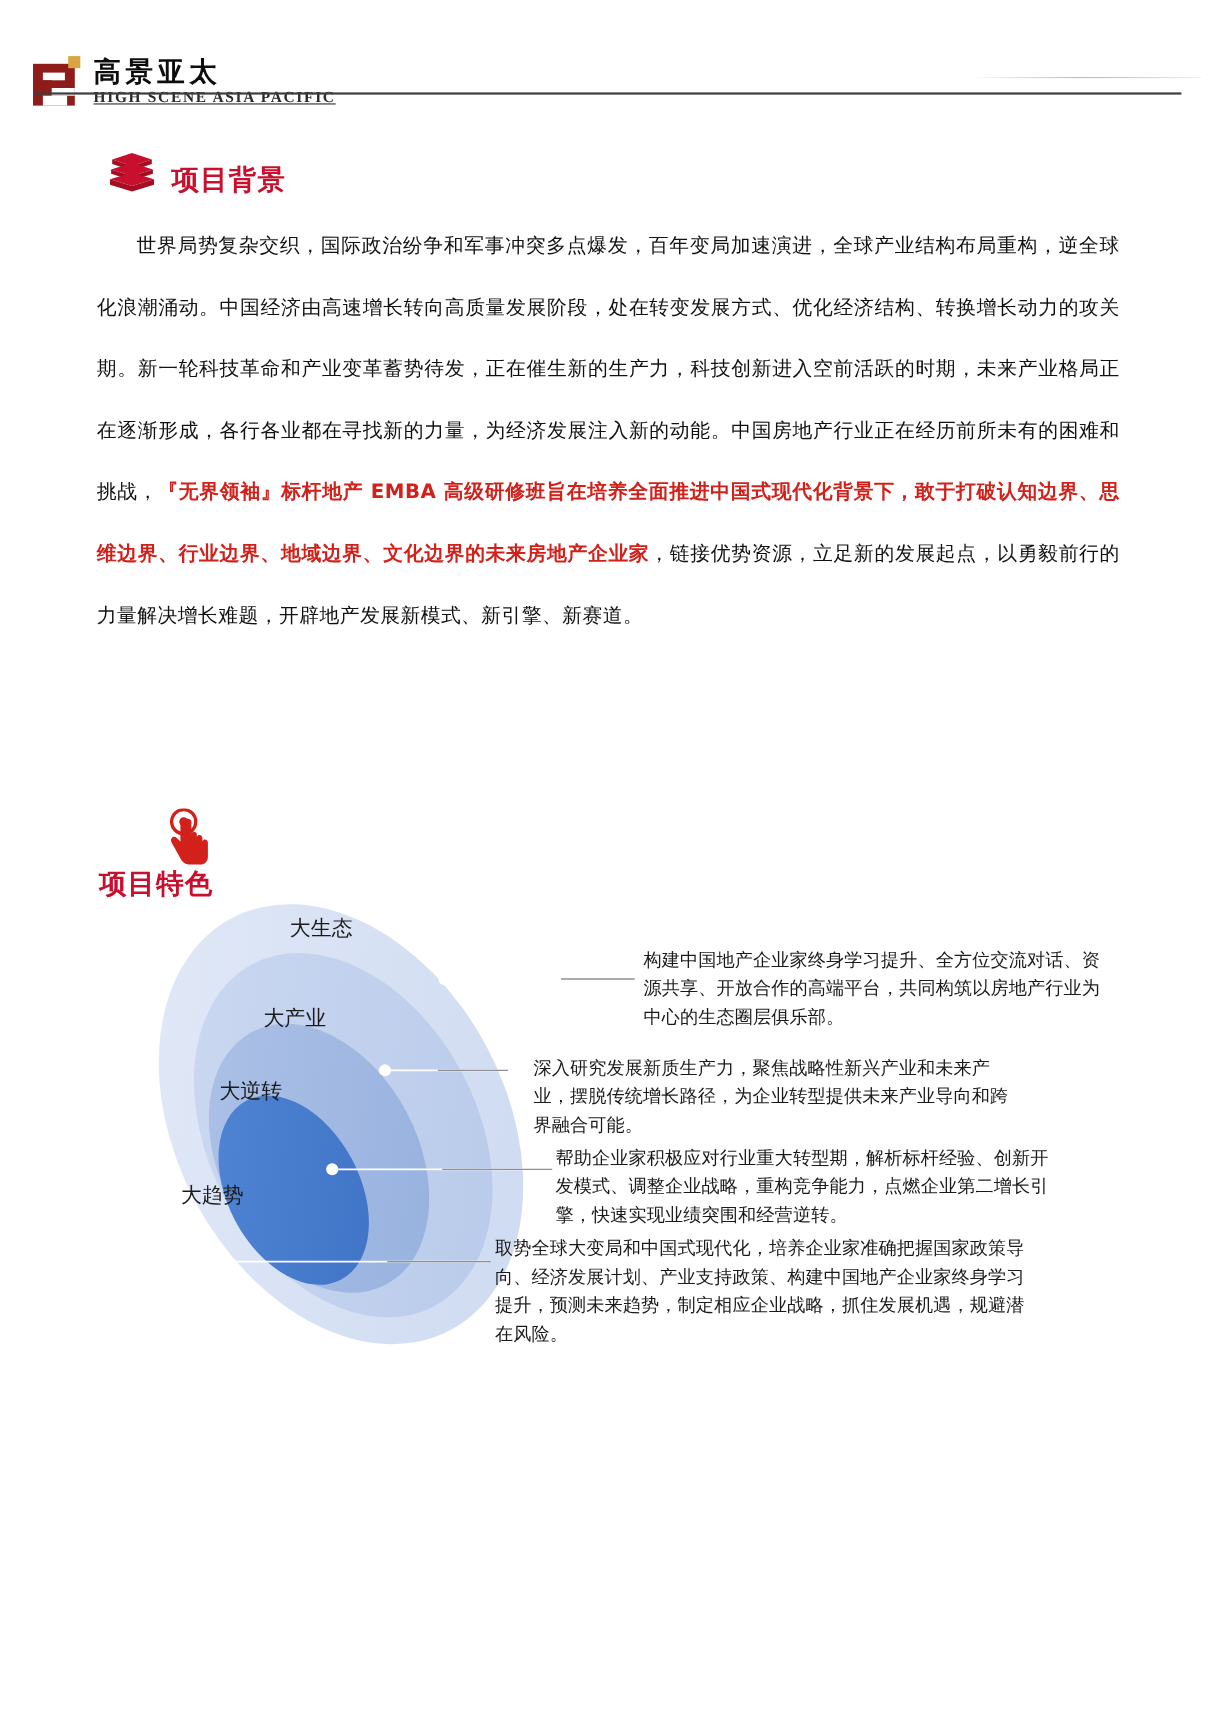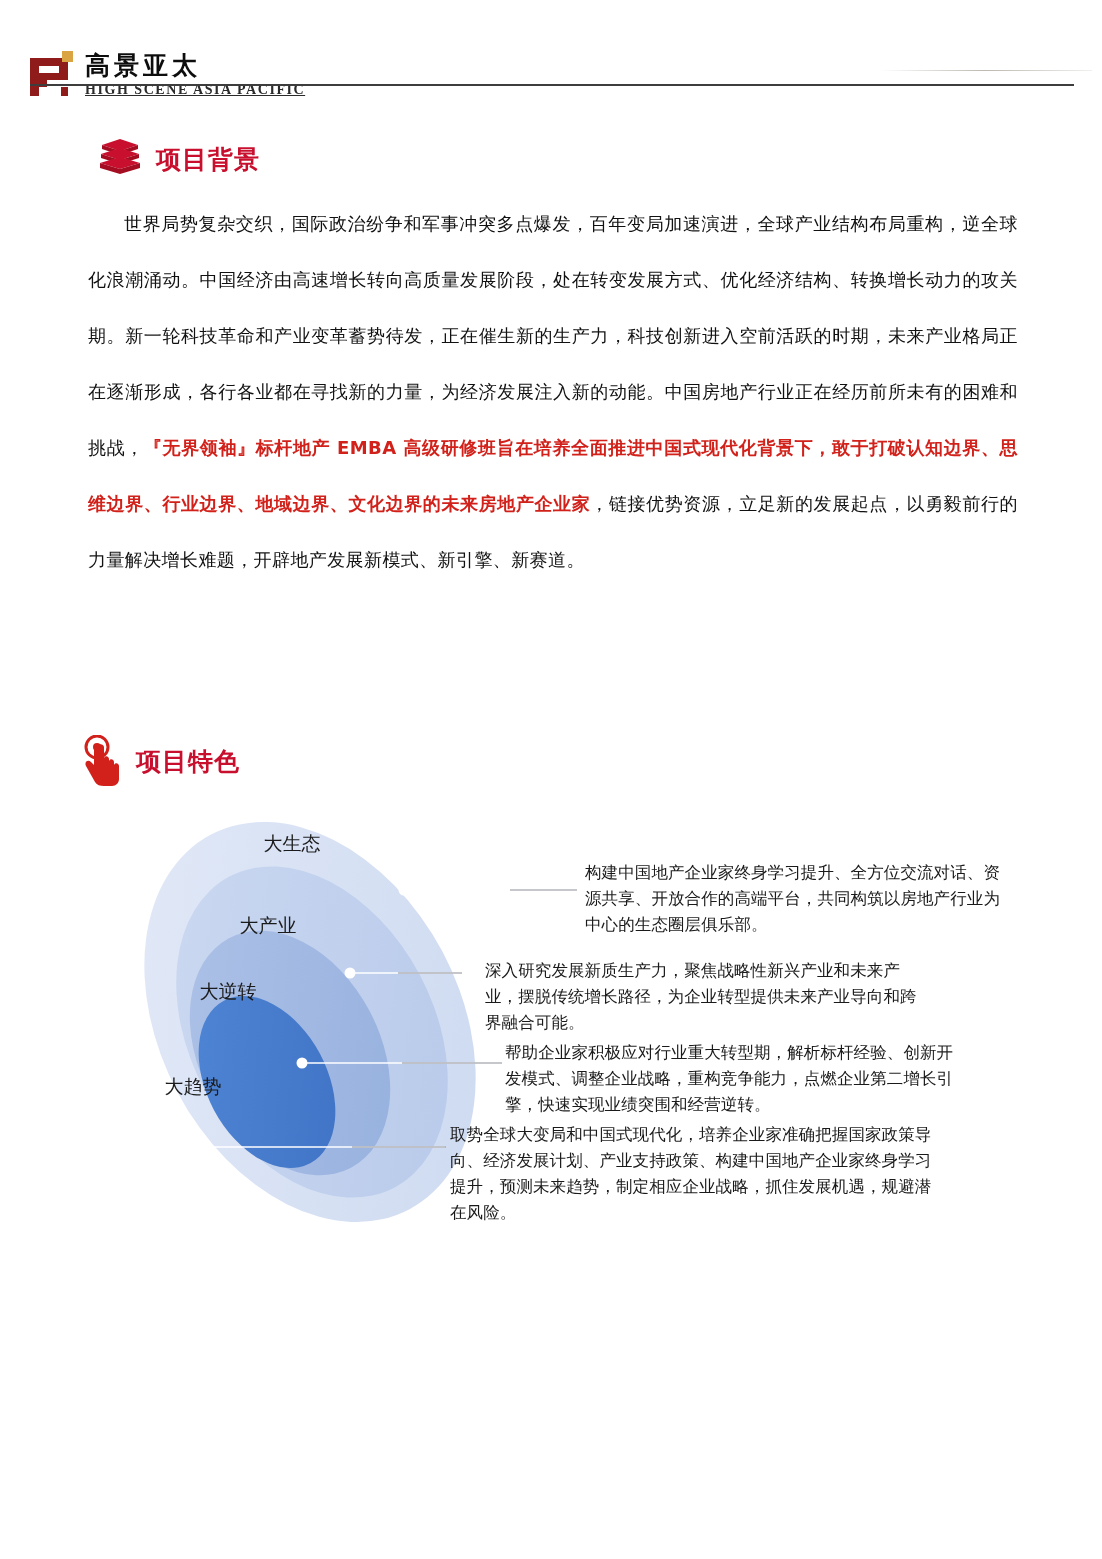--- a/index.html
+++ b/index.html
@@ -103,31 +103,31 @@
     position: absolute;
     left: 30px; top: 84px;
     width: 1044px; height: 2px;
     background: #3d3d3d;
   }
 
   
   .section-head {
     position: absolute;
     display: flex;
-    align-items: center;
+    align-items: flex-end;
   }
   .section-title {
     font-family: "DejaVu Sans", "Liberation Sans", sans-serif;
     font-size: 25px;
     font-weight: 700;
     color: #c8102e;
     letter-spacing: 1px;
   }
   #head-background { left: 98px; top: 138px; }
-  #head-features   { left: 78px; top: 735px; }
+  #head-features   { left: 78px; top: 735px; flex-direction: column; }
   #head-background .section-title { margin-left: 14px; }
   #head-features   .section-title { margin-left: 12px; }
 
   .icon-books { width: 44px; height: 42px; flex: 0 0 auto; }
   .icon-hand  { width: 46px; height: 52px; flex: 0 0 auto; }
 
   
   #bg-paragraph {
     position: absolute;
     left: 88px; top: 196px;

